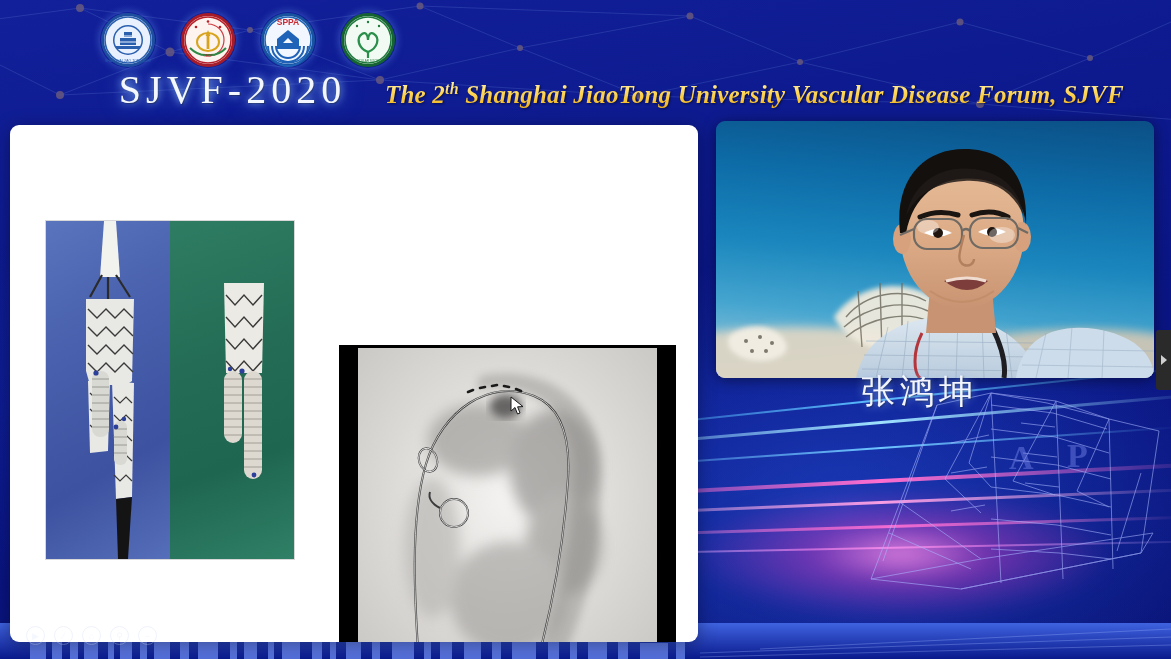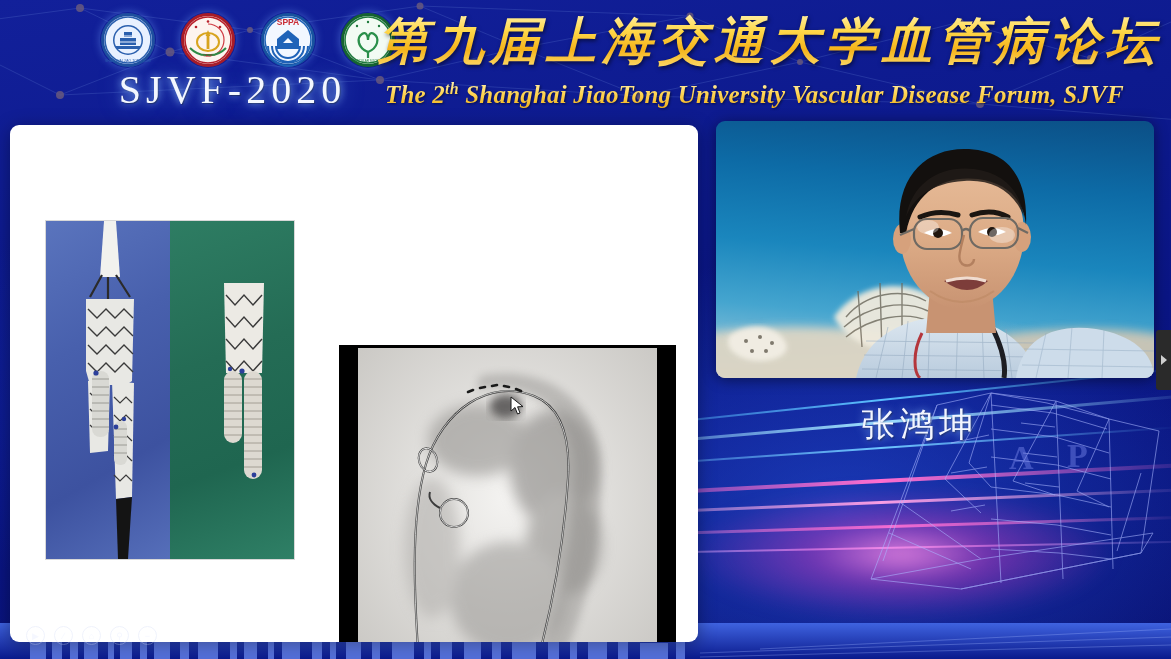--- a/index.html
+++ b/index.html
@@ -80,21 +80,21 @@
 
   
   .cam{position:absolute;left:716px;top:121px;width:438px;height:257px;border-radius:9px;overflow:hidden;
     box-shadow:0 2px 14px rgba(0,0,0,.45);}
   .cam-bg{position:absolute;inset:0;
     background:
       radial-gradient(ellipse 420px 180px at 50% 118%, #e6e2d8 0%, #cfc9bb 22%, rgba(160,180,190,0) 60%),
       linear-gradient(185deg,#0b4f86 0%,#0d6ba6 26%,#1a86bd 52%,#45a5cf 74%,#8fc3d9 92%,#cfcabc 100%);}
   .person{position:absolute;}
 
-  .nametag{position:absolute;left:700px;top:402px;width:471px;height:46px;
+  .nametag{position:absolute;left:700px;top:369px;width:471px;height:46px;
     font-family:"DejaVu Serif",serif;font-size:34px;color:#f2f5ff;letter-spacing:5px;
     display:flex;align-items:center;justify-content:center;
     text-shadow:0 0 8px rgba(140,190,255,.8),1px 1px 2px rgba(0,0,0,.5);}
   .nametag .gap{display:inline-block;width:32px;}
 
   
   .edge-tab{position:absolute;right:0;top:330px;width:15px;height:60px;background:#2a2a2a;
     border-radius:3px 0 0 3px;display:flex;align-items:center;justify-content:center;}
 
   
@@ -288,21 +288,20 @@
               <circle cx="28" cy="10" r="1.2"></circle>
               <circle cx="39" cy="14" r="1.2"></circle>
             </g>
           <text x="28" y="50" text-anchor="middle" font-size="3" fill="#1f7a3d" font-family="Liberation Sans, sans-serif">VASCULAR SOCIETY</text>
         </svg>
       </div>
     </div>
 
     <div class="sjvf">SJVF-2020</div>
 
-    <div class="cn-title">第九届上海交通大学血管病论坛</div>
 
     <div class="en-title"><span>The 2</span><sup>th</sup><span> Shanghai JiaoTong University Vascular Disease Forum, SJVF</span></div>
   </div>
 
   <div class="slide">
 
     <div class="photo">
       <div class="photo-half ph-blue">
         <svg class="stent" style="left:0;top:0;" width="124" height="338" viewBox="0 0 124 338">
 

